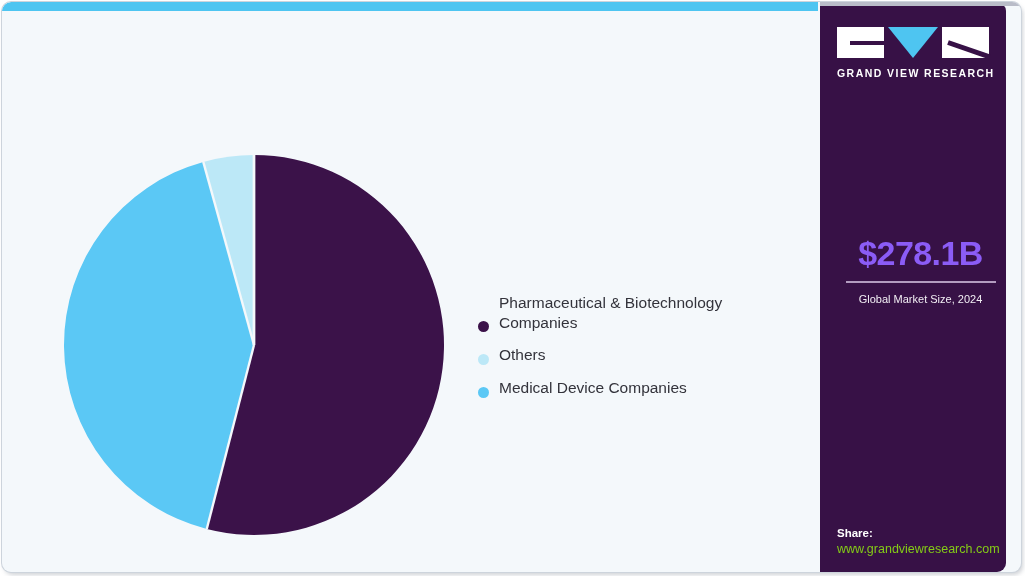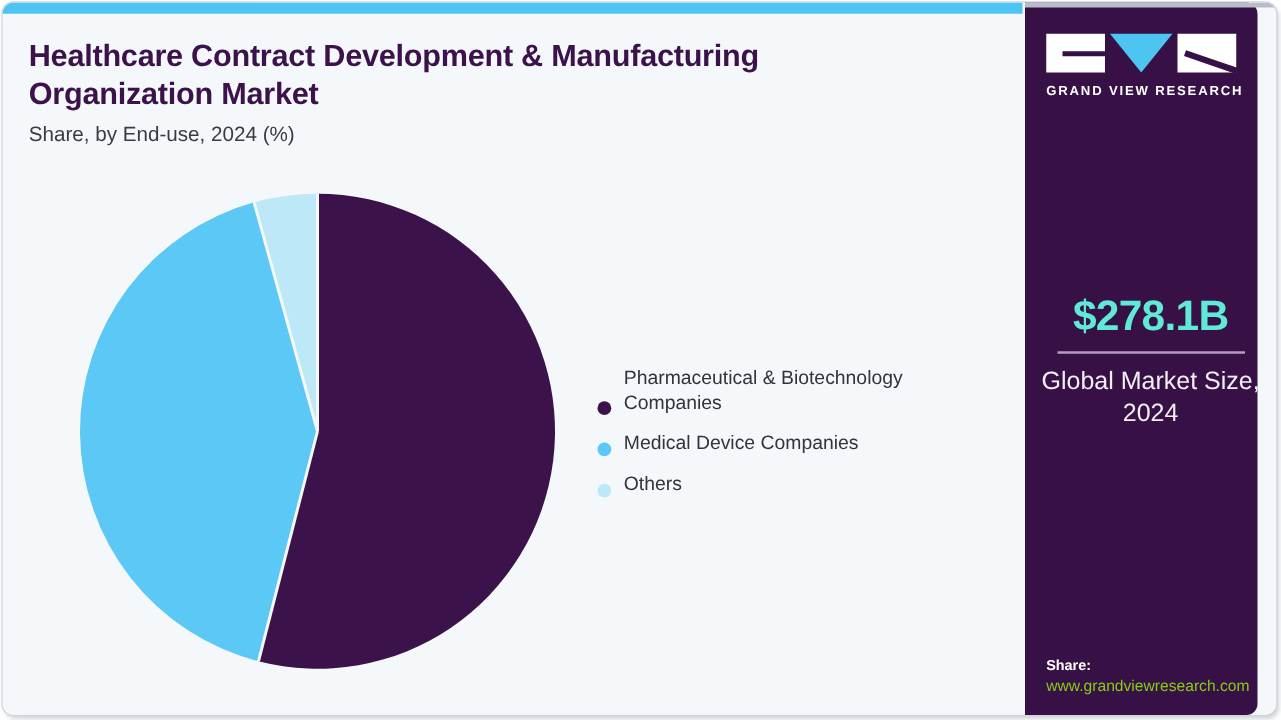--- a/index.html
+++ b/index.html
@@ -192,36 +192,36 @@
 
   
   .stat {
     position: absolute;
     left: 0;
     top: 234px;
     width: 201px;
     text-align: center;
   }
   .stat-value {
-    color: #5eead4;
+    color: #8b5cf6;
     font-size: 34px;
     font-weight: bold;
     letter-spacing: -0.6px;
     line-height: 1;
     text-align: center;
   }
   .stat-divider {
     width: 150px;
     height: 1.5px;
     background: #b39cc0;
     margin: 11px auto 9px auto;
   }
   .stat-caption {
     color: #f2eef4;
-    font-size: 20px;
+    font-size: 11px;
     line-height: 1.33;
   }
 
   
   .source {
     position: absolute;
     left: 17px;
     bottom: 14px;
     width: 182px;
   }
@@ -240,49 +240,45 @@
 </style>
 </head>
 <body>
 
 <div class="card">
 
   <div class="accent-bar"></div>
 
   <div class="left-pane">
 
-    <div class="title-block">
-      <div class="chart-title">Healthcare Contract Development &amp; Manufacturing Organization Market</div>
-      <div class="chart-subtitle">Share, by End-use, 2024 (%)</div>
-    </div>
 
     <div class="pie-wrap">
       <svg id="pie-svg" width="386" height="386" viewBox="0 0 386 386">
           <path d="M 193 193 L 193.00 3.00 A 190 190 0 1 1 145.75 377.03 Z" fill="#3b1249"></path>
           <path d="M 193 193 L 145.75 377.03 A 190 190 0 0 1 142.29 9.89 Z" fill="#5bc8f5"></path>
           <path d="M 193 193 L 142.29 9.89 A 190 190 0 0 1 193.00 3.00 Z" fill="#bce8f7"></path>
           <line x1="193" y1="193" x2="193.00" y2="3.00" stroke="#f4f8fb" stroke-width="2.4"></line>
           <line x1="193" y1="193" x2="145.75" y2="377.03" stroke="#f4f8fb" stroke-width="2.4"></line>
           <line x1="193" y1="193" x2="142.29" y2="9.89" stroke="#f4f8fb" stroke-width="2.4"></line>
           <line x1="193" y1="193" x2="193.00" y2="3.00" stroke="#f4f8fb" stroke-width="2.4"></line>
         </svg>
     </div>
 
     <div class="legend">
       <div class="legend-row">
         <span class="legend-dot" style="background: rgb(59, 18, 73);"></span>
         <span class="legend-label">Pharmaceutical &amp; Biotechnology Companies</span>
       </div>
       <div class="legend-row">
+        <span class="legend-dot" style="background: rgb(188, 232, 247);"></span>
+        <span class="legend-label">Others</span>
+      </div>
+      <div class="legend-row">
         <span class="legend-dot" style="background: rgb(91, 200, 245);"></span>
         <span class="legend-label">Medical Device Companies</span>
-      </div>
-      <div class="legend-row">
-        <span class="legend-dot" style="background: rgb(188, 232, 247);"></span>
-        <span class="legend-label">Others</span>
       </div>
     </div>
 
   </div>
 
   <div class="side-panel">
     <div class="panel-top-strip"></div>
 
     <div class="logo">
       <div class="logo-marks">

